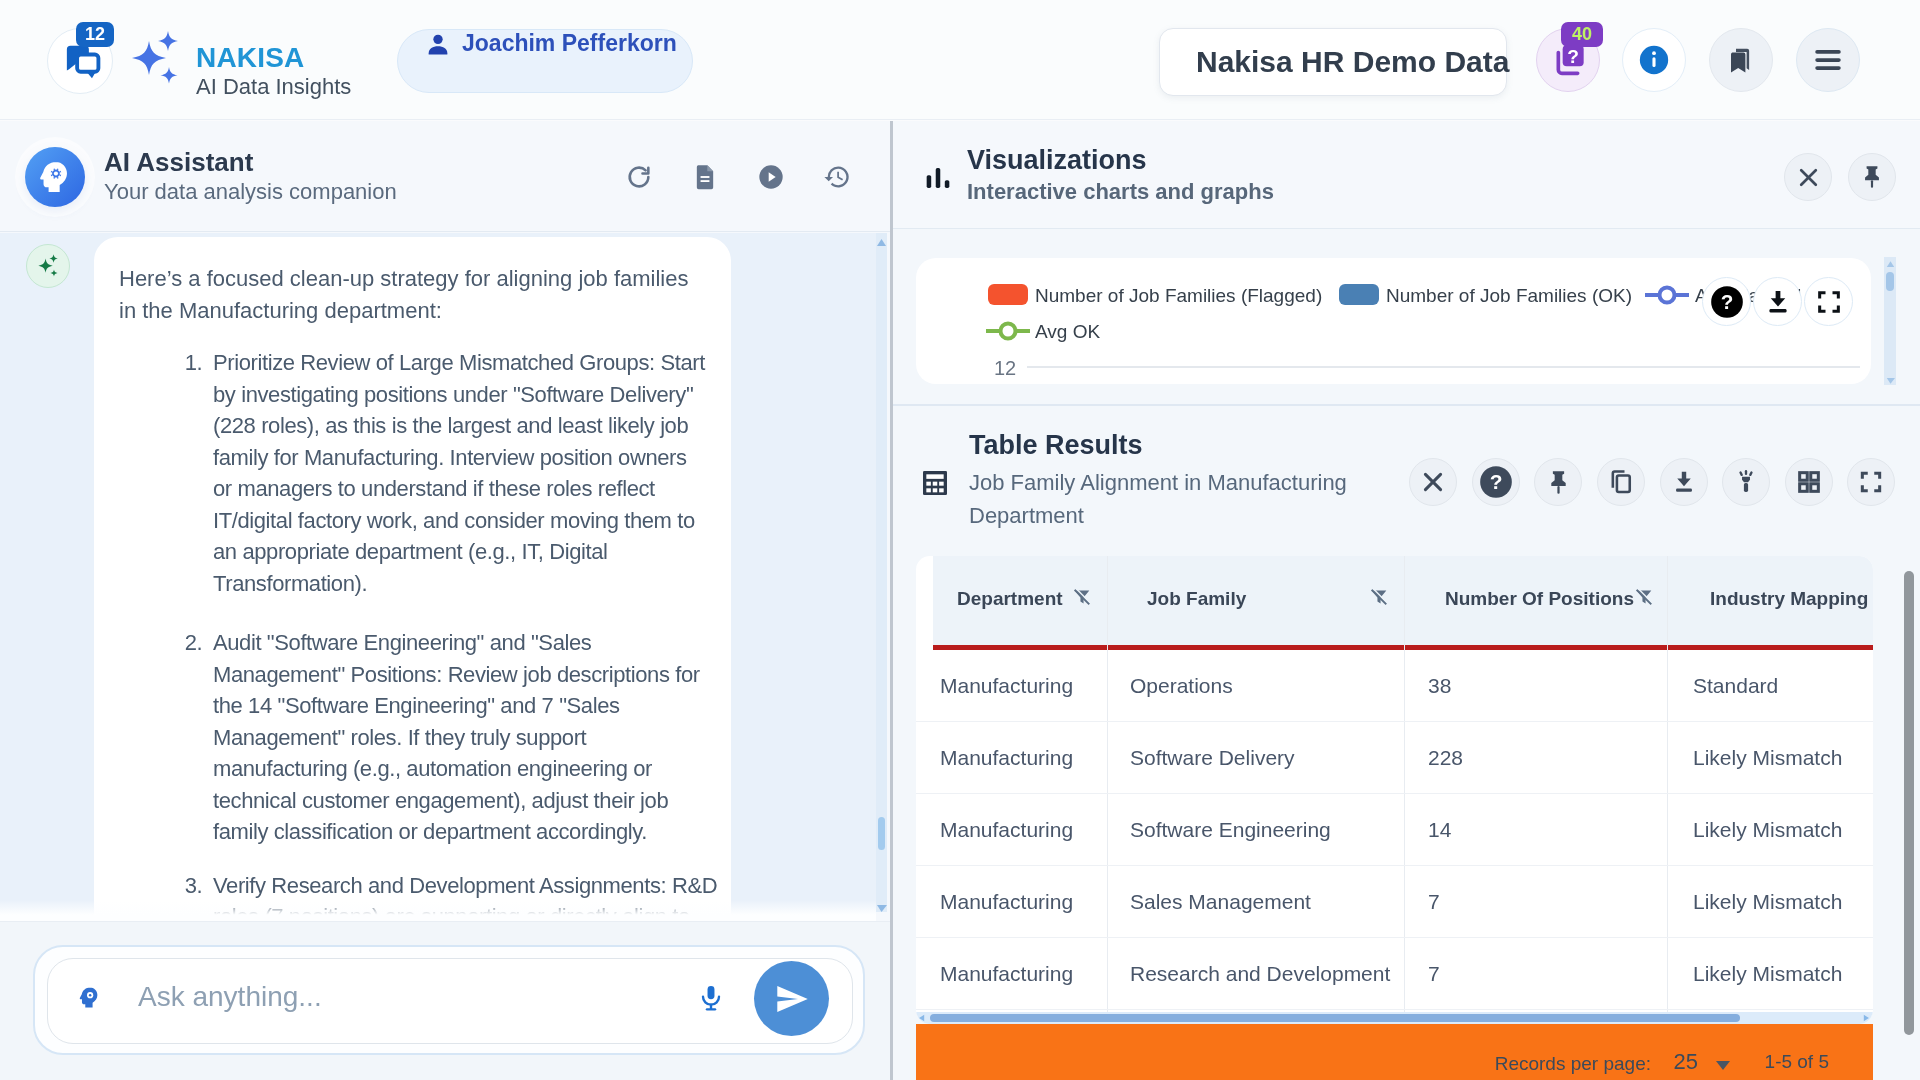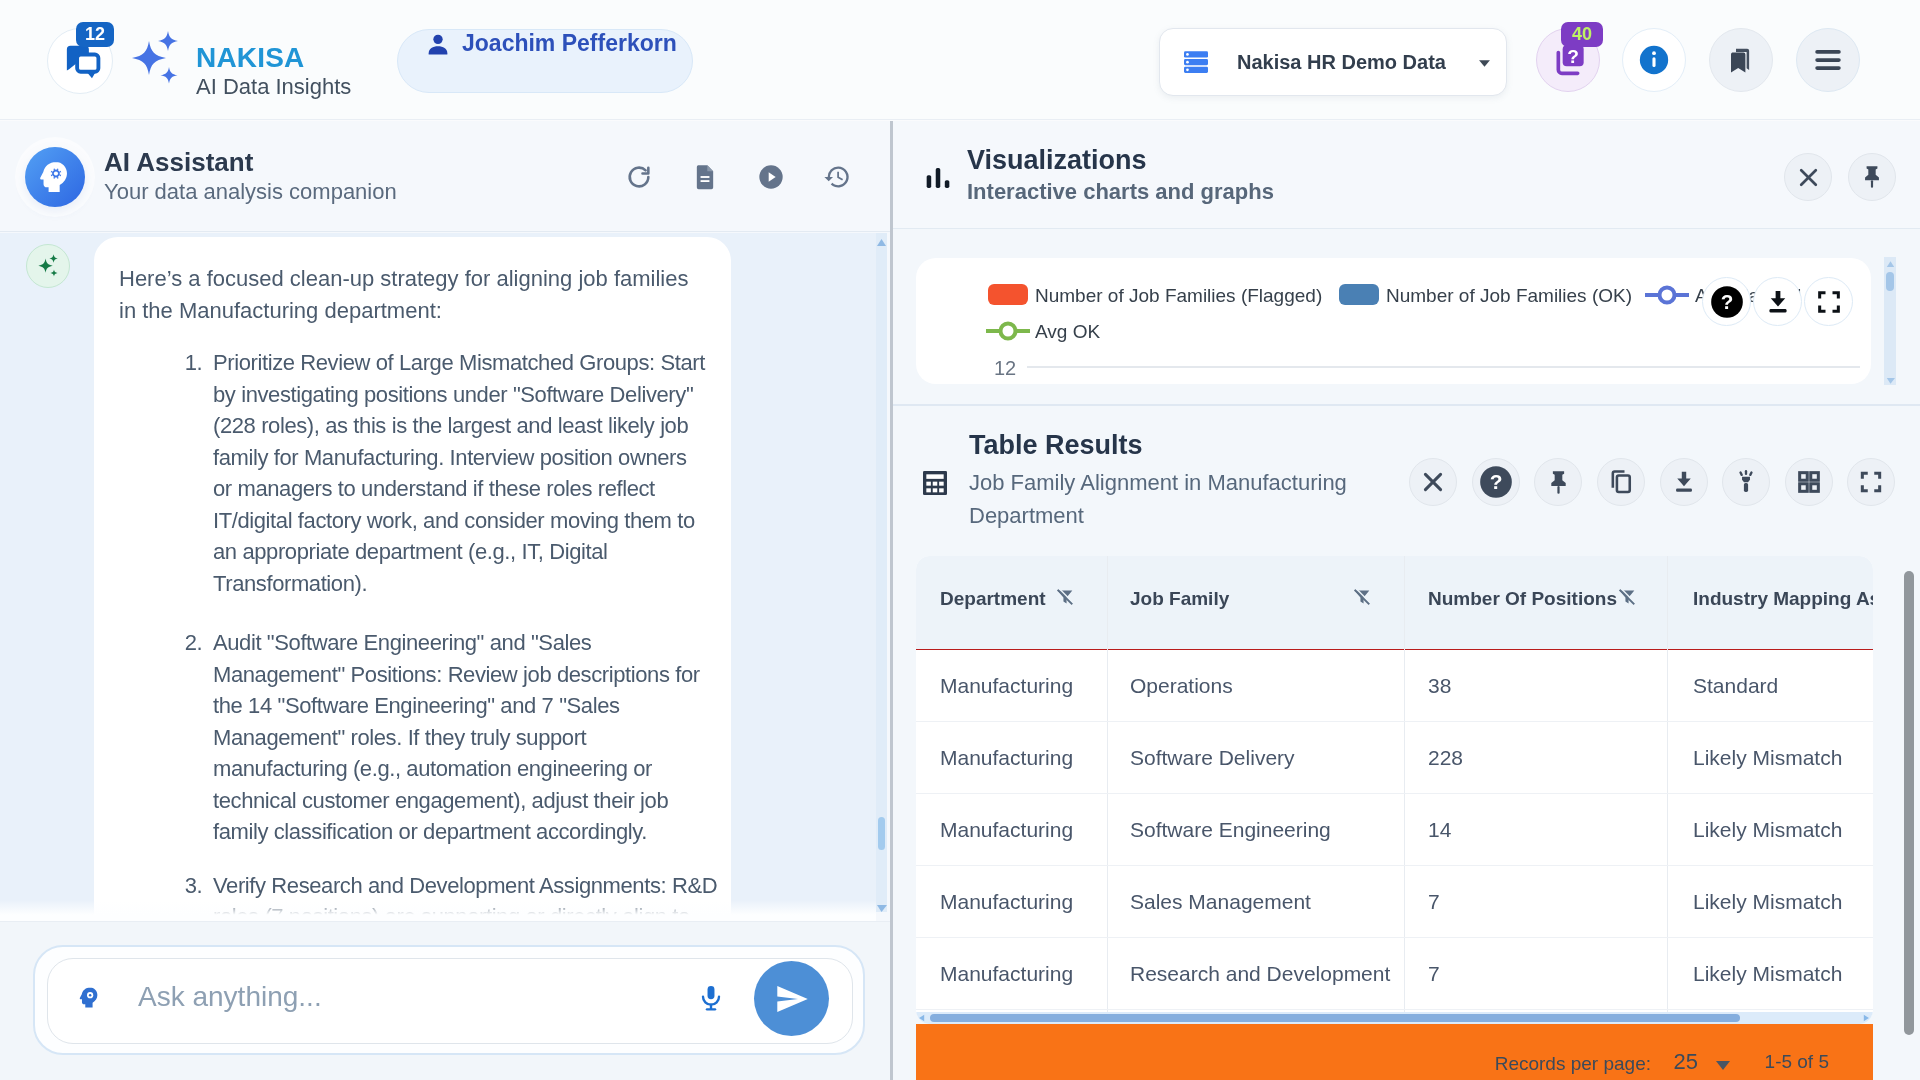--- a/index.html
+++ b/index.html
@@ -11,21 +11,21 @@
   
   #topbar { position:absolute; left:0; top:0; width:1920px; height:120px; background:#fafcfd; border-bottom:1px solid #e9eef4; }
   #logoBtn { position:absolute; left:47px; top:28px; width:66px; height:66px; border-radius:50%; background:#fff; border:1.5px solid #e3edf5; }
   #logoBadge { position:absolute; left:76px; top:22px; width:38px; height:25px; border-radius:7px; background:#1565c4; color:#fff; font-size:18px; font-weight:bold; text-align:center; line-height:25px; }
   #brand { position:absolute; left:196px; top:42px; }
   #brand .n1 { font-size:28px; font-weight:bold; color:#2095d6; letter-spacing:0.2px; }
   #brand .n2 { font-size:22px; color:#42505f; margin-top:0px; }
   #userChip { position:absolute; left:397px; top:29px; width:296px; height:64px; border-radius:32px; background:#e9f2fc; border:1.5px solid #d8e8f8; display:flex; }
   #userChip .txt { color:#2d50ba; font-size:23px; font-weight:bold; margin-left:10px; }
   #dsBtn { position:absolute; left:1159px; top:28px; width:348px; height:68px; border-radius:14px; background:#fff; border:1.5px solid #e2e7ee; box-shadow:0 2px 6px rgba(120,140,160,.12); display:flex; align-items:center; }
-  #dsBtn .txt { color:#323e4d; font-size:20px; font-weight:bold; margin-left:25px; white-space:nowrap; }
+  #dsBtn .txt { color:#323e4d; font-size:30px; font-weight:bold; margin-left:36px; white-space:nowrap; }
   .circBtn { position:absolute; width:64px; height:64px; border-radius:50%; display:flex; align-items:center; justify-content:center; }
   #helpBtn { left:1536px; top:28px; background:#f4ecfa; border:1.5px solid #e2d2ef; }
   #helpBadge { position:absolute; left:1561px; top:22px; width:42px; height:25px; border-radius:7px; background:#7d3cc4; color:#bef264; font-size:18px; font-weight:bold; text-align:center; line-height:25px; z-index:3; }
   #infoBtn { left:1622px; top:28px; background:#fff; border:1.5px solid #e3eef8; }
   #bmBtn { left:1709px; top:28px; background:#edf1f6; border:1.5px solid #e3e8ee; }
   #menuBtn { left:1796px; top:28px; background:#edf1f6; border:1.5px solid #dde8f2; }
 
   
   #lp { position:absolute; left:0; top:121px; width:890px; height:959px; background:#f5f8fc; }
   #lpHead { position:absolute; left:0; top:0; width:890px; height:111px; border-bottom:1px solid #e3eaf2; }
@@ -75,21 +75,21 @@
 
   #secDivider { position:absolute; left:0; top:283px; width:1027px; height:2px; background:#dfe8f2; }
 
   
   #tblHead { position:absolute; left:0; top:285px; width:1027px; }
   #tblHead .t1 { position:absolute; left:76px; top:24px; font-size:27px; font-weight:bold; color:#26354a; }
   #tblHead .t2 { position:absolute; left:76px; top:60px; font-size:22px; color:#57687c; width:390px; line-height:33px; }
   .tBtn { position:absolute; width:48px; height:48px; border-radius:50%; background:#edf1f6; border:1.5px solid #e1e6ec; display:flex; align-items:center; justify-content:center; top:52px; }
 
   #tableCard { position:absolute; left:23px; top:435px; width:957px; height:468px; background:#fff; border-radius:14px; overflow:hidden; }
-  #thRow { position:absolute; left:0; top:0; width:957px; height:94px; background:#edf3f9; border-bottom:1px solid #b91c1c; }
+  #thRow { position:absolute; left:17px; top:0; width:957px; height:94px; background:#edf3f9; border-bottom:5px solid #b91c1c; }
   .th { position:absolute; top:32px; font-size:19px; font-weight:bold; color:#3a4657; white-space:nowrap; }
   .colLine { position:absolute; top:0; width:1px; height:468px; background:#e8ecf1; }
   .tr { position:absolute; left:0; width:957px; height:72px; border-bottom:1px solid #eef1f5; }
   .td { position:absolute; top:24px; font-size:21px; color:#49566a; white-space:nowrap; }
   
   #hsTrack { position:absolute; left:0px; top:456px; width:957px; height:12px; background:#dcebfa; }
   #hsThumb { position:absolute; left:14px; top:458px; width:810px; height:8px; border-radius:4px; background:#85aede; }
   #pag { position:absolute; left:23px; top:903px; width:957px; height:56px; background:#f97316; }
   #pag .lbl { position:absolute; right:222px; top:29px; font-size:19px; color:#3c4a5a; }
   #pag .n25 { position:absolute; right:175px; top:25px; font-size:22px; color:#3c4a5a; }

